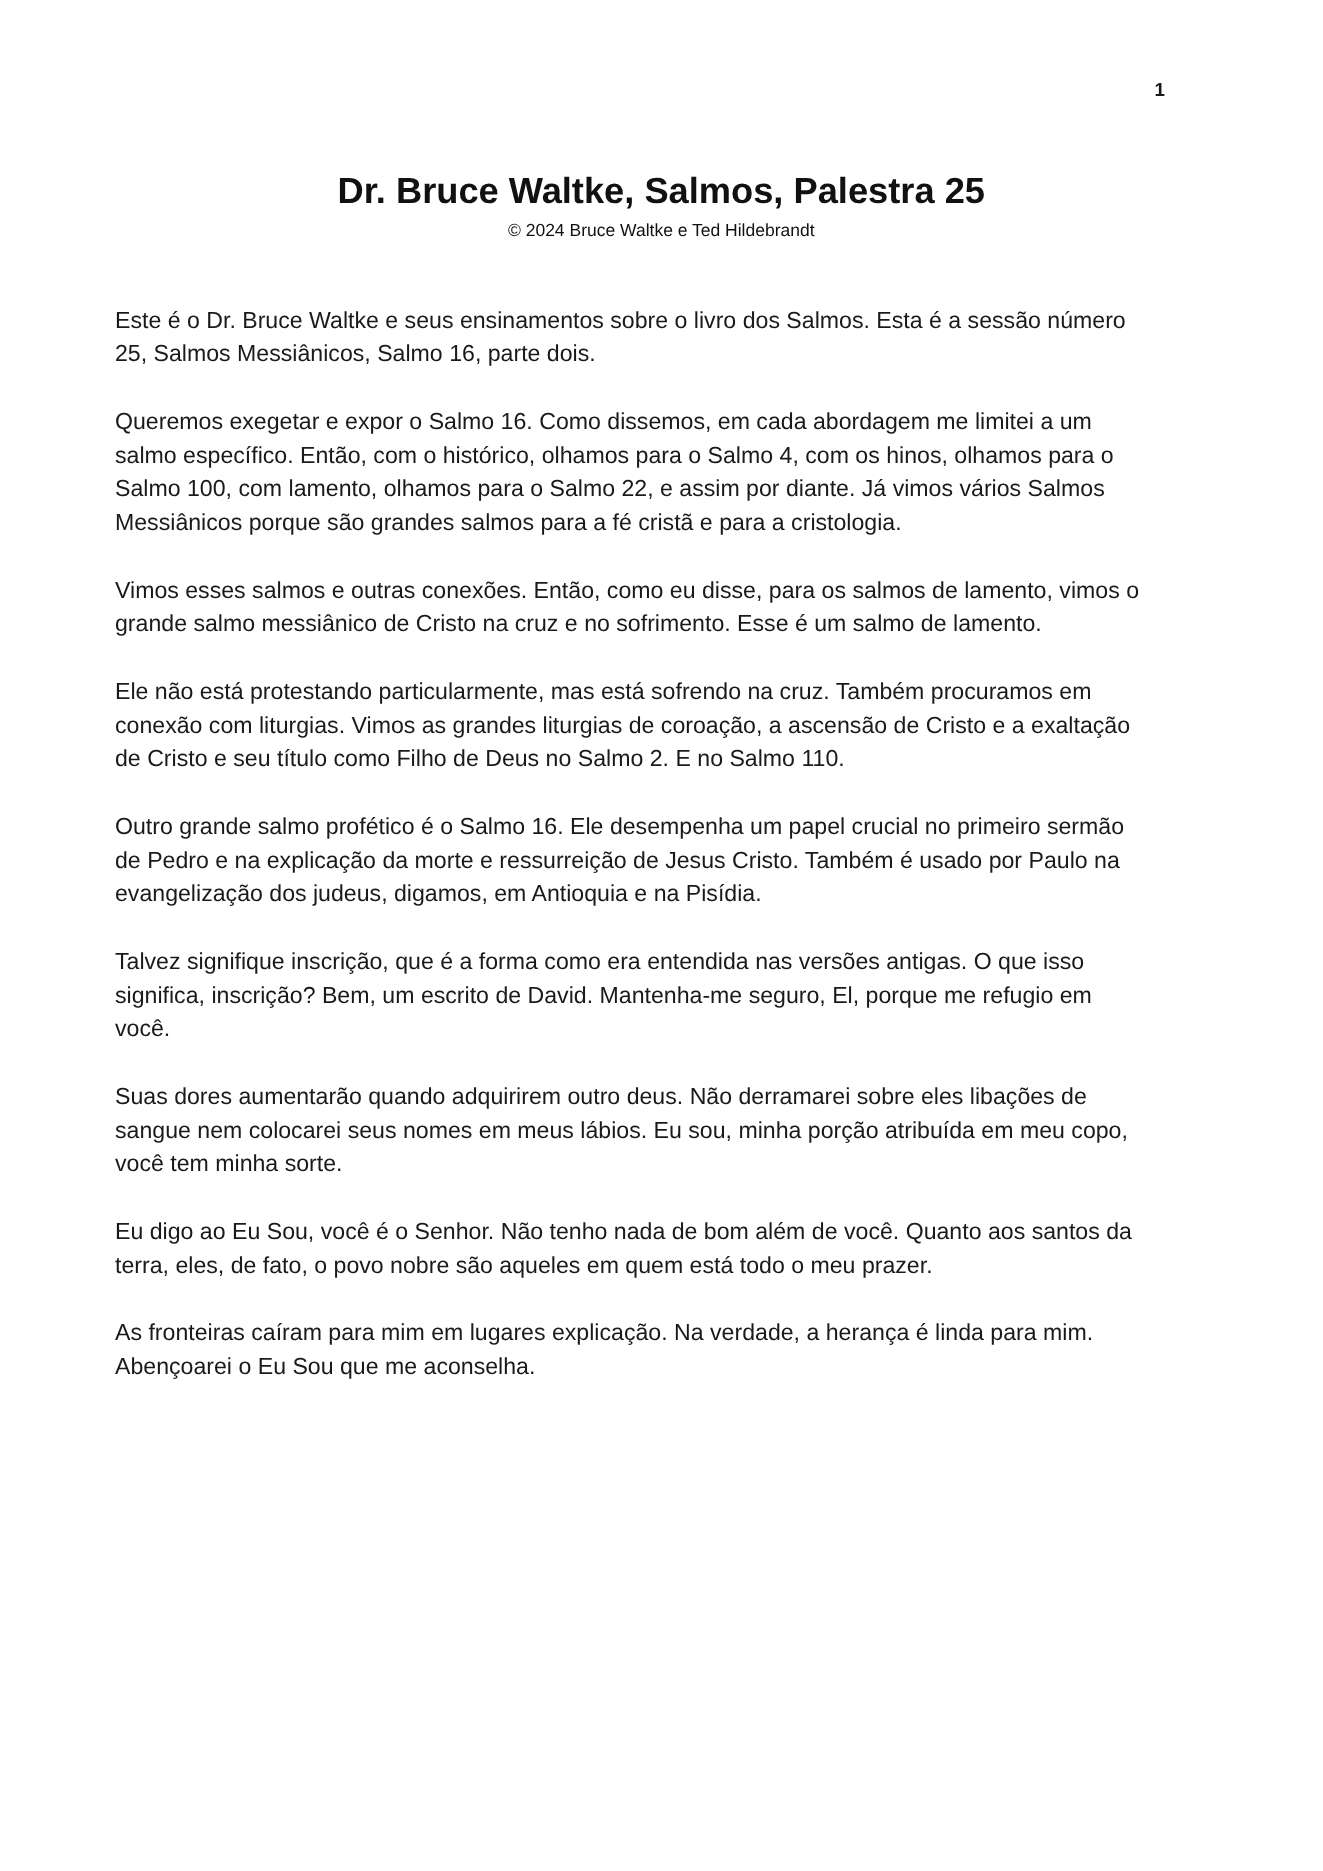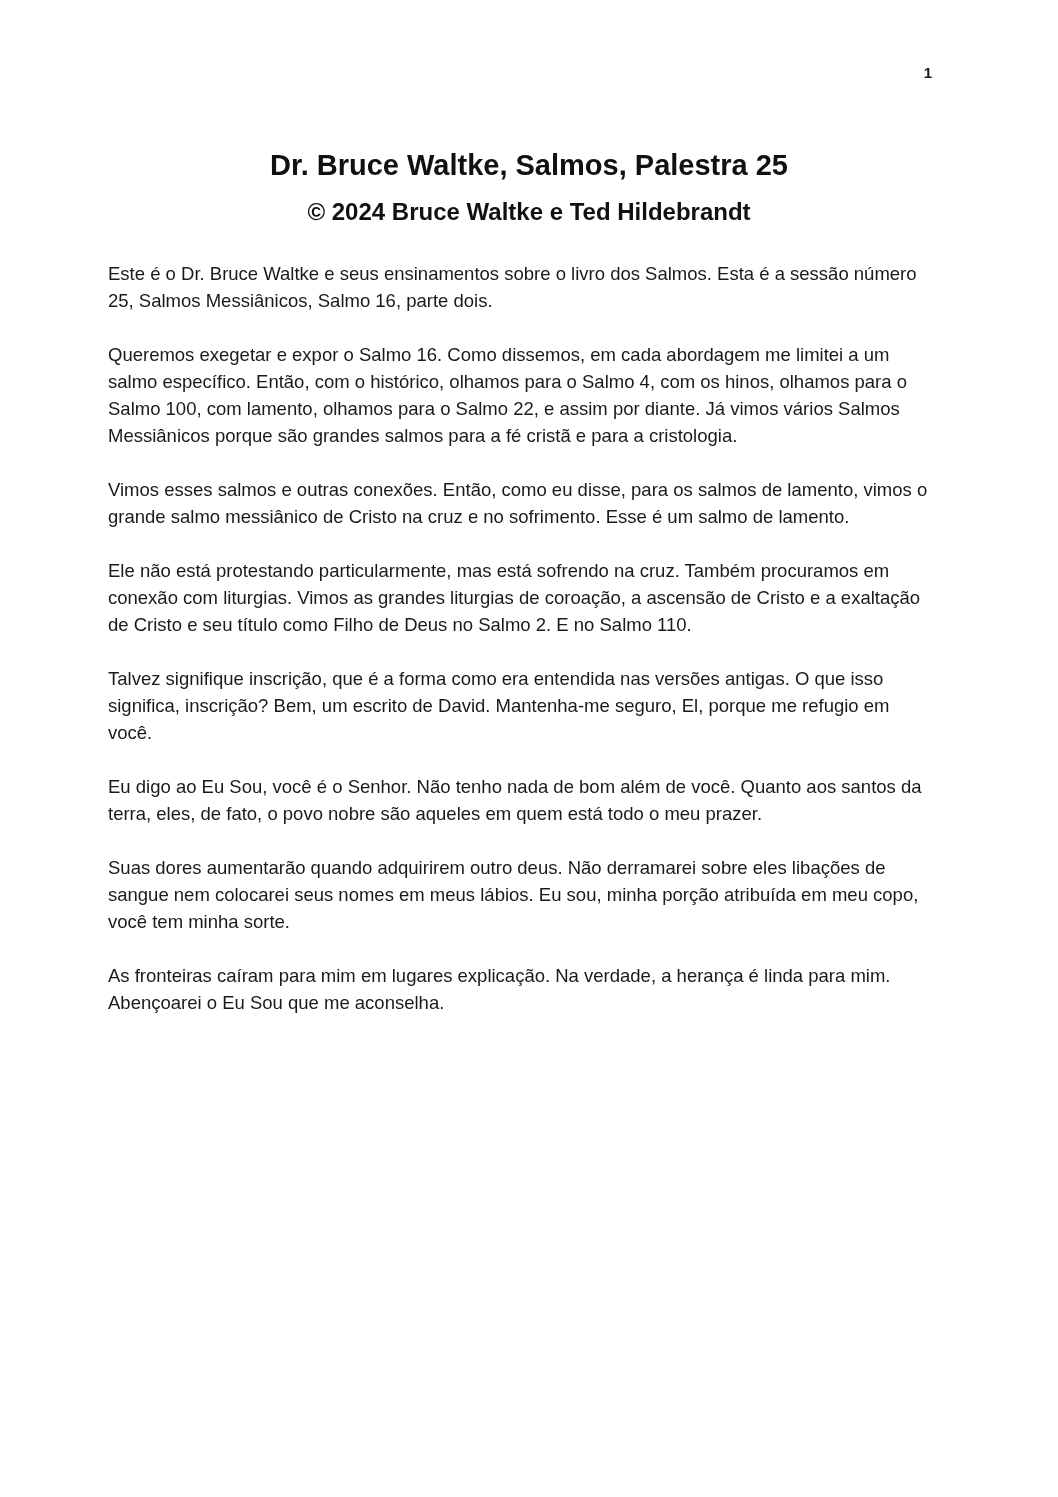--- a/index.html
+++ b/index.html
@@ -23,35 +23,35 @@
     right: 126px;
     font-size: 15px;
     font-weight: bold;
     color: #1a1a1a;
   }
   .doc-header {
     padding-top: 133px;
     text-align: center;
   }
   .doc-title {
-    margin: 16px;
+    margin: 4px;
     font-size: 29px;
     font-weight: bold;
     letter-spacing: 0px;
     color: #111111;
   }
   .doc-subtitle {
     margin: 6px 0 0 0;
-    font-size: 24px;
-    font-weight: bold;
+    font-size: 14px;
+    font-weight: normal;
     color: #111111;
   }
   .doc-body {
-    margin: 0;
-    padding: 34px 128px 0 108px;
+    margin: 16px;
+    padding: 34px 128px 0 76px;
     box-sizing: border-box;
   }
   .doc-body p {
     margin: 0 0 27px 0;
     font-size: 18.5px;
     line-height: 27px;
     text-align: left;
     color: #1a1a1a;
   }
 </style>
@@ -65,19 +65,20 @@
   <div class="doc-header">
     <h1 class="doc-title">Dr. Bruce Waltke, Salmos, Palestra 25</h1>
     <h2 class="doc-subtitle">© 2024 Bruce Waltke e Ted Hildebrandt</h2>
   </div>
 
   <div class="doc-body">
     <p>Este é o Dr. Bruce Waltke e seus ensinamentos sobre o livro dos Salmos. Esta é a sessão número 25, Salmos Messiânicos, Salmo 16, parte dois.</p>
     <p>Queremos exegetar e expor o Salmo 16. Como dissemos, em cada abordagem me limitei a um salmo específico. Então, com o histórico, olhamos para o Salmo 4, com os hinos, olhamos para o Salmo 100, com lamento, olhamos para o Salmo 22, e assim por diante. Já vimos vários Salmos Messiânicos porque são grandes salmos para a fé cristã e para a cristologia.</p>
     <p>Vimos esses salmos e outras conexões. Então, como eu disse, para os salmos de lamento, vimos o grande salmo messiânico de Cristo na cruz e no sofrimento. Esse é um salmo de lamento.</p>
     <p>Ele não está protestando particularmente, mas está sofrendo na cruz. Também procuramos em conexão com liturgias. Vimos as grandes liturgias de coroação, a ascensão de Cristo e a exaltação de Cristo e seu título como Filho de Deus no Salmo 2. E no Salmo 110.</p>
+    <p>Outro grande salmo profético é o Salmo 16. Ele desempenha um papel crucial no primeiro sermão de Pedro e na explicação da morte e ressurreição de Jesus Cristo. Também é usado por Paulo na evangelização dos judeus, digamos, em Antioquia e na Pisídia.</p>
     <p>Talvez signifique inscrição, que é a forma como era entendida nas versões antigas. O que isso significa, inscrição? Bem, um escrito de David. Mantenha-me seguro, El, porque me refugio em você.</p>
+    <p>Suas dores aumentarão quando adquirirem outro deus. Não derramarei sobre eles libações de sangue nem colocarei seus nomes em meus lábios. Eu sou, minha porção atribuída em meu copo, você tem minha sorte.</p>
     <p>Eu digo ao Eu Sou, você é o Senhor. Não tenho nada de bom além de você. Quanto aos santos da terra, eles, de fato, o povo nobre são aqueles em quem está todo o meu prazer.</p>
-    <p>Suas dores aumentarão quando adquirirem outro deus. Não derramarei sobre eles libações de sangue nem colocarei seus nomes em meus lábios. Eu sou, minha porção atribuída em meu copo, você tem minha sorte.</p>
     <p>As fronteiras caíram para mim em lugares explicação. Na verdade, a herança é linda para mim. Abençoarei o Eu Sou que me aconselha.</p>
   </div>
 
 </div>
 
 </body></html>

